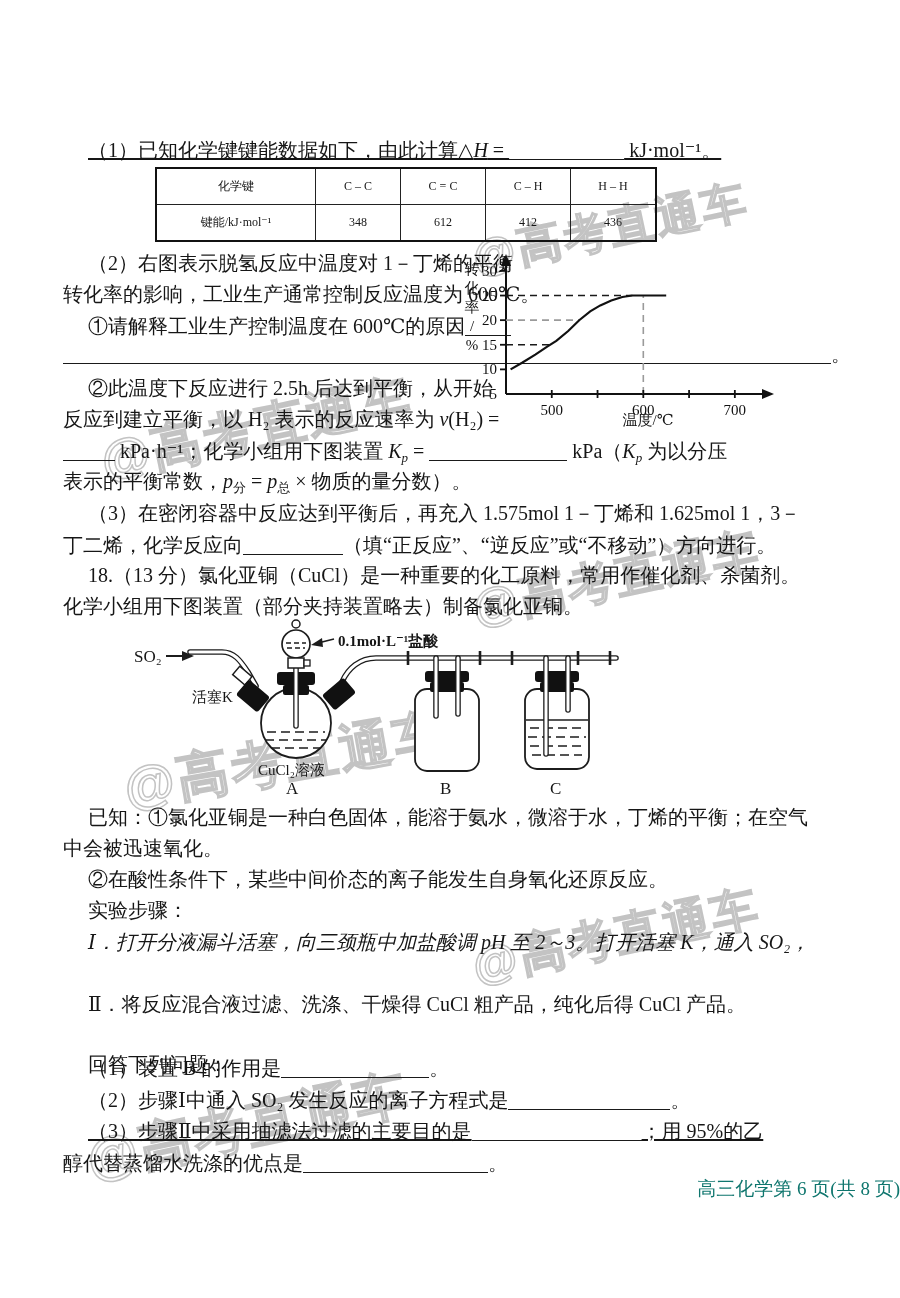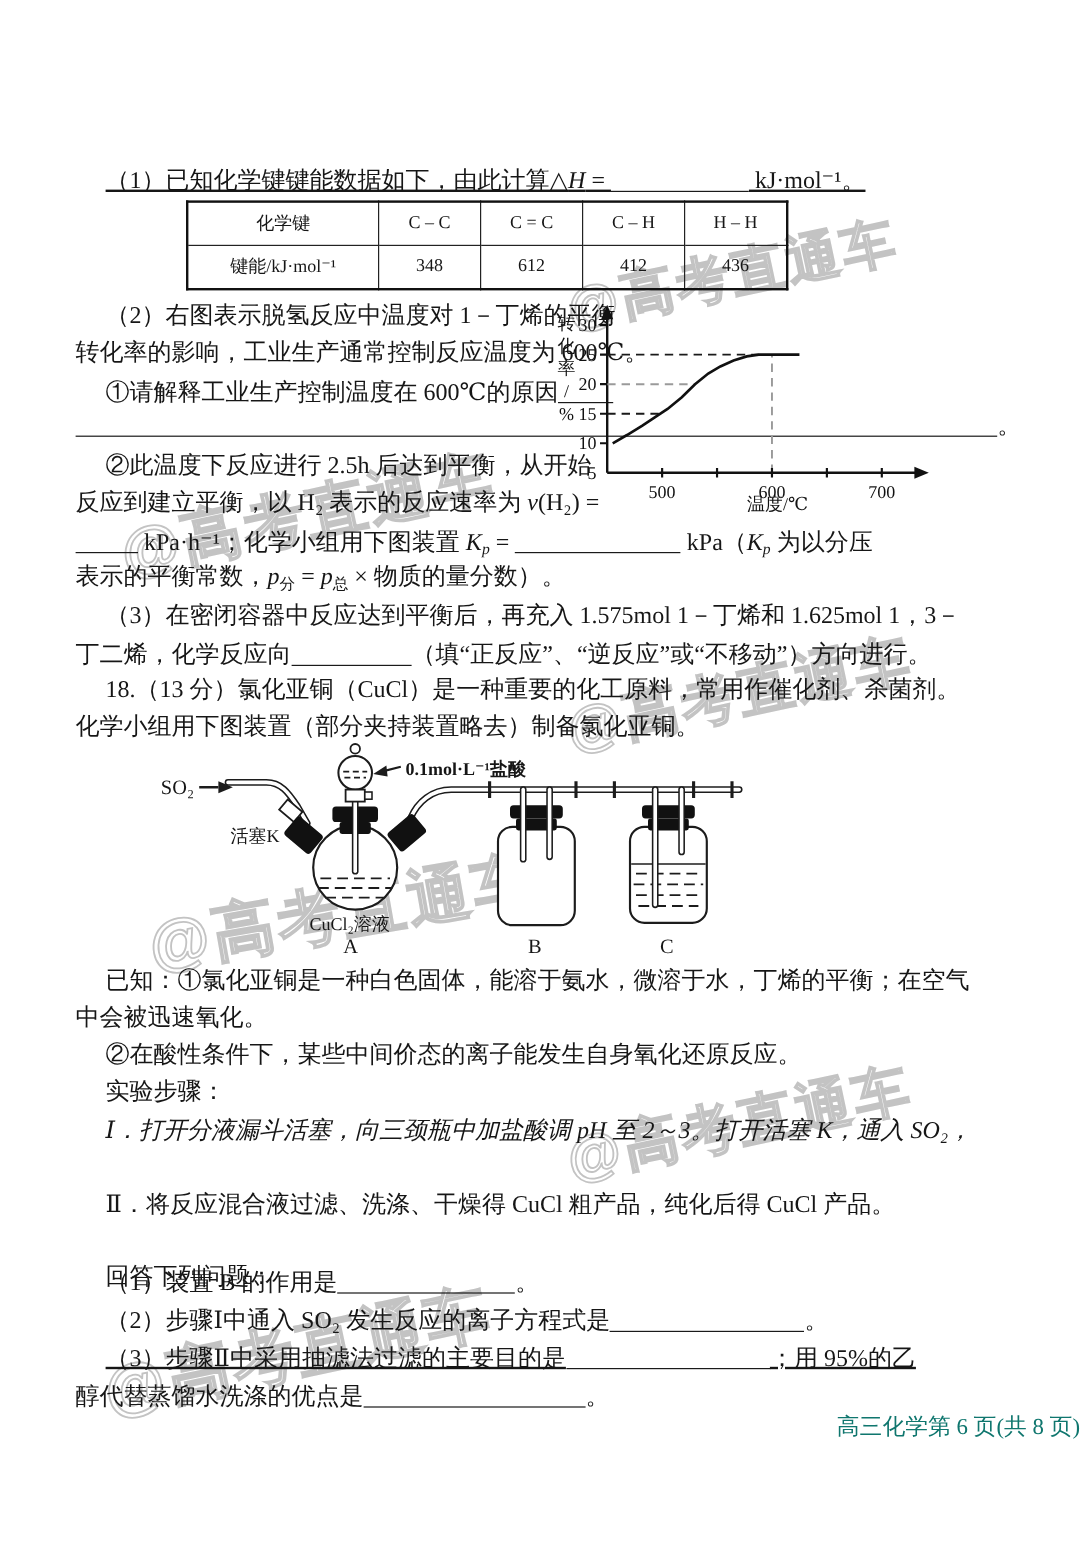--- a/index.html
+++ b/index.html
@@ -4,21 +4,21 @@
 <style>
   html,body{margin:0;padding:0;}
   body{width:900px;height:1298px;background:#ffffff;position:relative;overflow:hidden;
        font-family:"Liberation Serif","DejaVu Serif",serif;color:#161616;}
   .page{position:absolute;inset:0;}
   .ln{position:absolute;white-space:nowrap;font-size:20px;line-height:26px;color:#161616;}
   .bl{display:inline-block;border-bottom:1.6px solid #1a1a1a;height:1.0em;transform:translateY(3px);}
   .it{font-style:italic;}
   .sb{font-size:13px;vertical-align:-4px;}
   table.bond{position:absolute;left:155px;top:167px;border-collapse:collapse;border:2.4px solid #111;
-             font-size:15px;color:#161616;}
+             font-size:12px;color:#161616;}
   table.bond th,table.bond td{border:1.3px solid #222;font-weight:normal;text-align:center;
              height:35px;padding:0 6px;}
   table.bond .c0{width:146px;}
   table.bond .c{width:72px;}
   .wm{position:absolute;font-family:"Liberation Sans","DejaVu Sans",sans-serif;font-weight:bold;
       color:transparent;-webkit-text-stroke:1.5px #c3c3c3;letter-spacing:3px;white-space:nowrap;
       pointer-events:none;}
   @supports not (-webkit-text-stroke: 1px #000){ .wm{color:#dcdcdc;} }
   .footer{position:absolute;left:0;top:1176px;width:900px;text-align:right;font-size:19px;color:#0f766e;}
   svg text{font-family:"Liberation Serif","DejaVu Serif",serif;}

